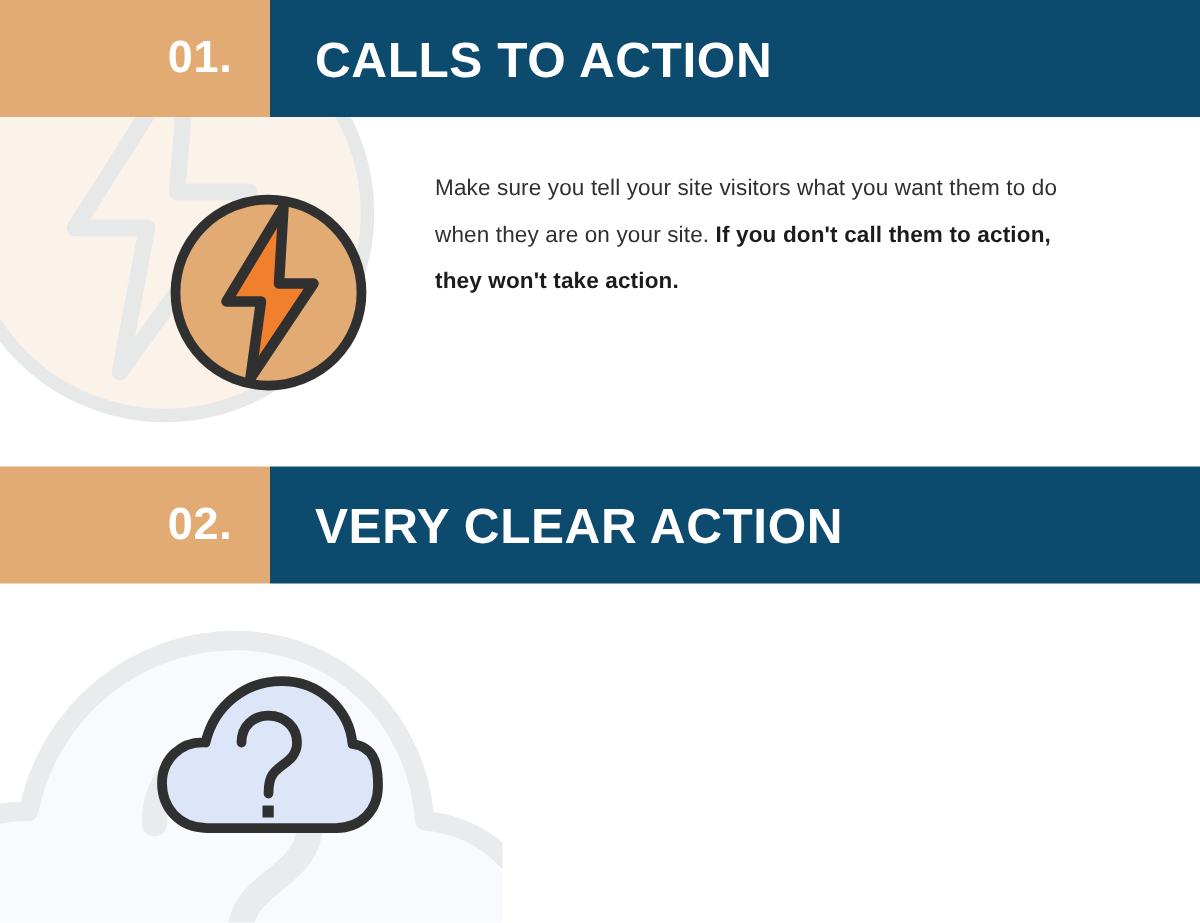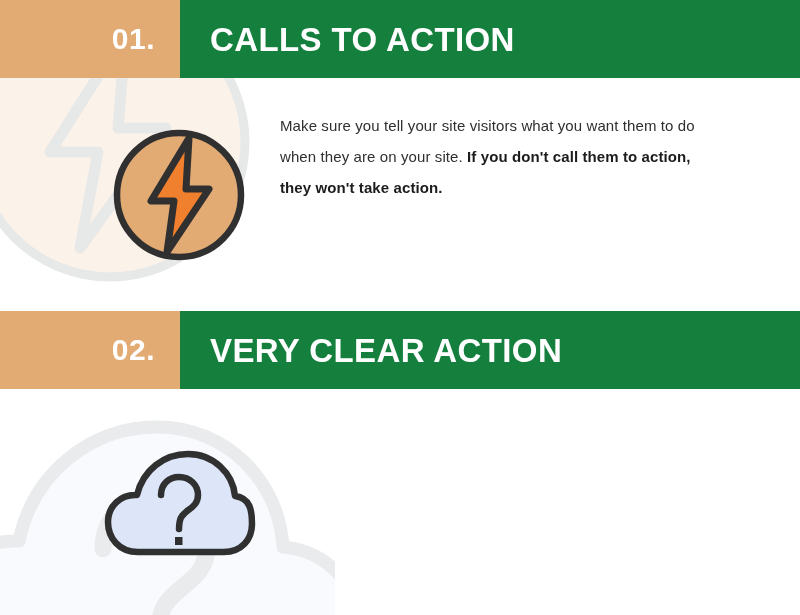--- a/index.html
+++ b/index.html
@@ -53,21 +53,21 @@
   }
   .header-number {
     color: #ffffff;
     font-size: 30px;
     font-weight: bold;
     letter-spacing: 0.5px;
     line-height: 1;
   }
   .header-title-box {
     flex: 1;
-    background: #15803d;
+    background: #0c4a6e;
     display: flex;
     align-items: center;
     box-sizing: border-box;
     padding-left: 30px;
   }
   .header-title {
     color: #ffffff;
     font-size: 33px;
     font-weight: bold;
     letter-spacing: 0.4px;
@@ -100,21 +100,21 @@
 
   
   .body-copy {
     position: absolute;
     z-index: 3;
     color: #2f2f2f;
     font-size: 15px;
     line-height: 31px;
     letter-spacing: 0.1px;
   }
-  #body-1 { left: 280px; top: 110px; width: 420px; }
+  #body-1 { left: 290px; top: 110px; width: 420px; }
   .body-copy b, .body-copy .strong {
     font-weight: bold;
     color: #1c1c1c;
   }
   .bullet-list {
     list-style: none;
     margin: 4px 0 0 0;
     padding: 0;
   }
   .bullet-list li {

